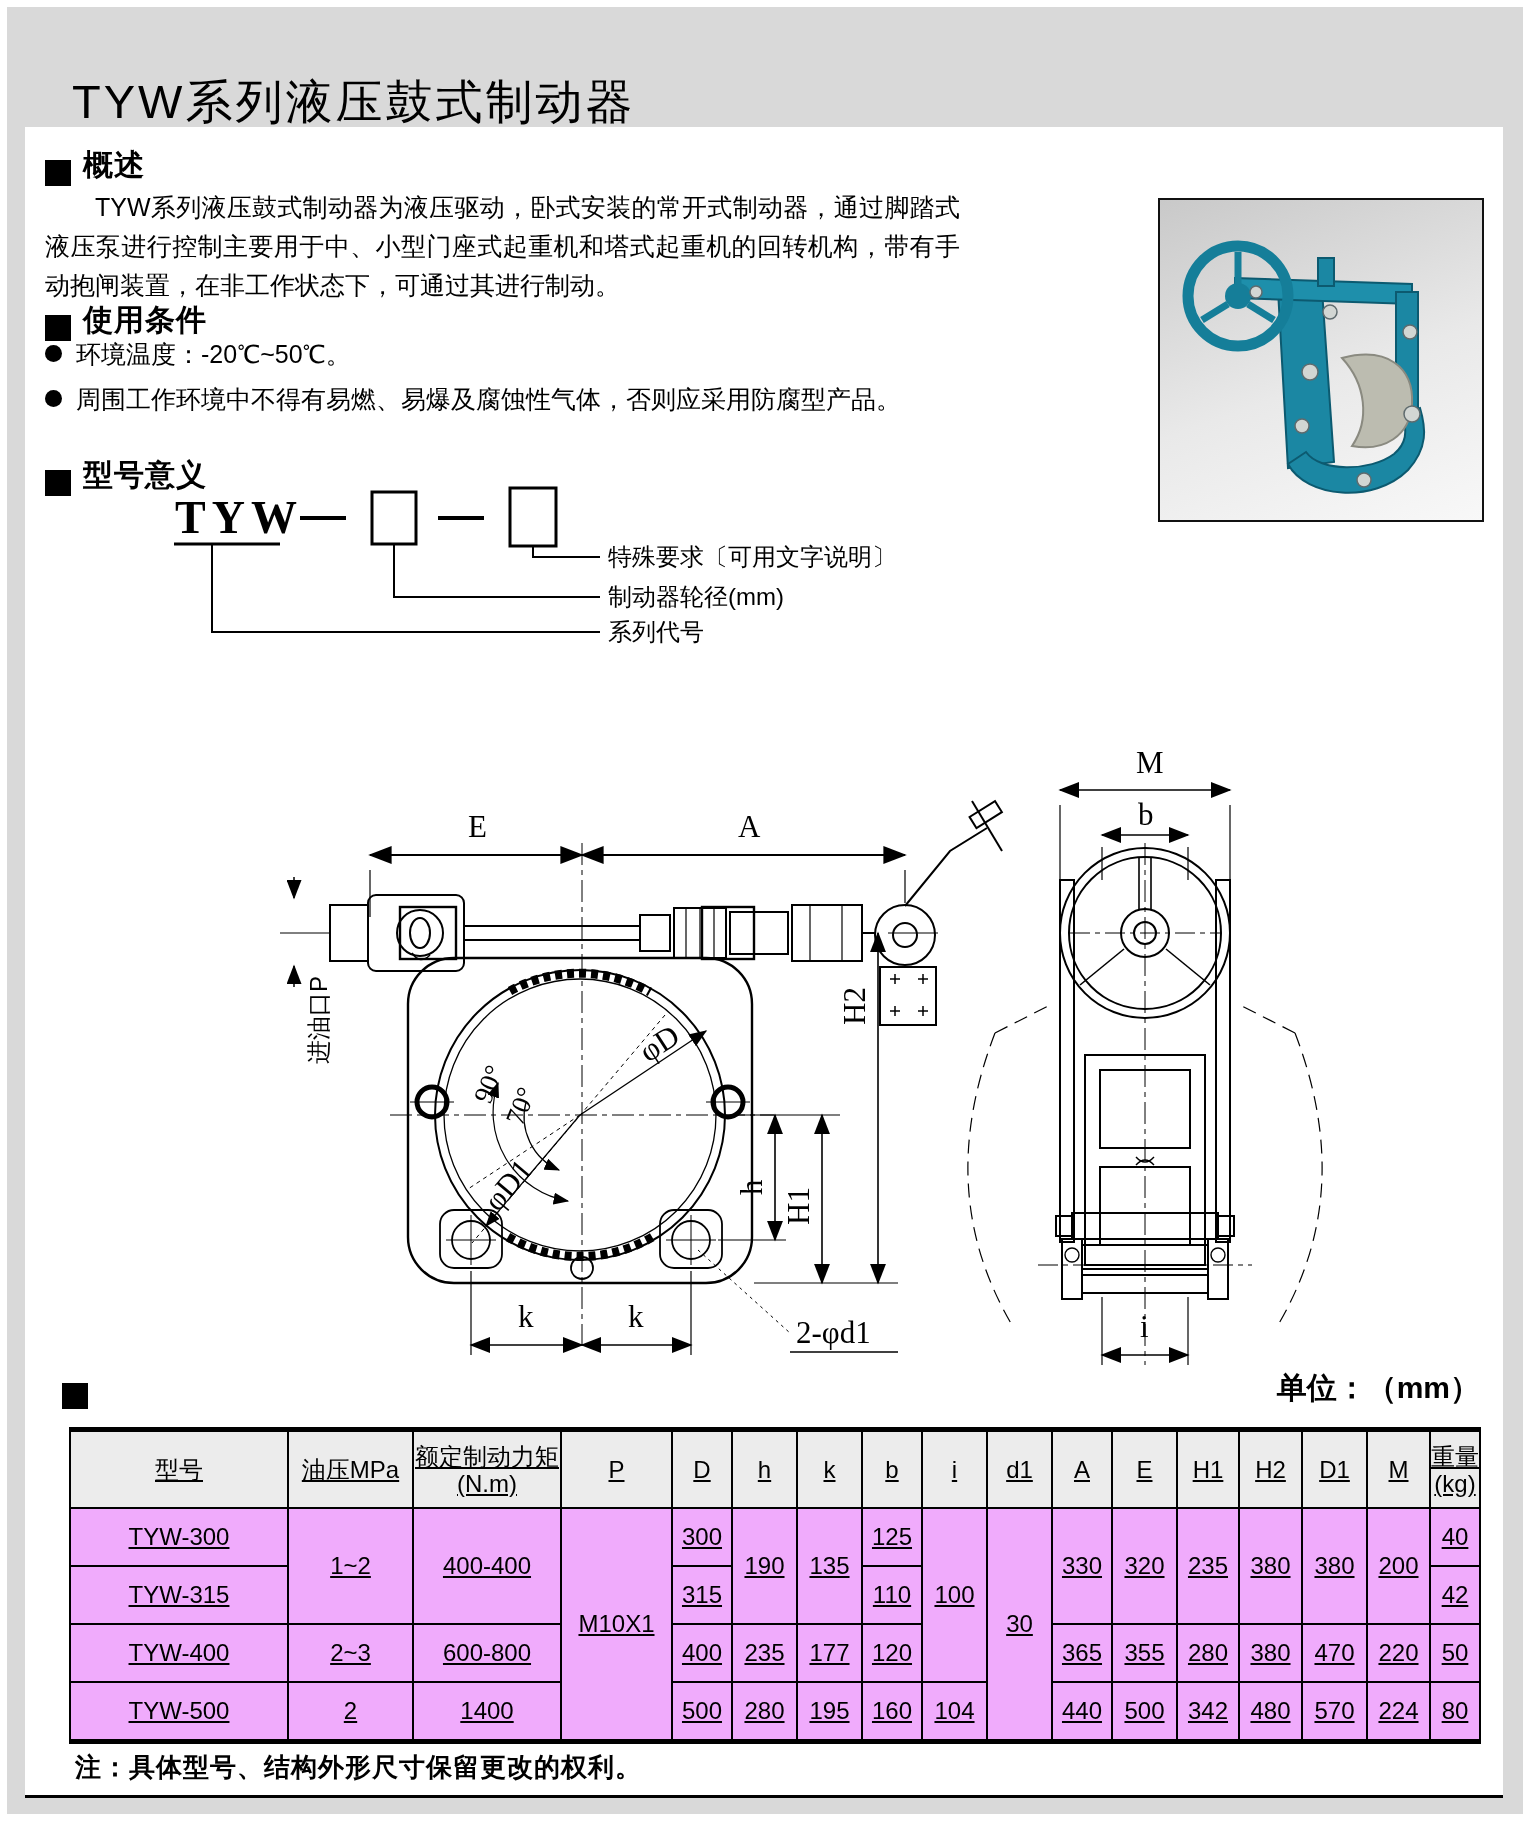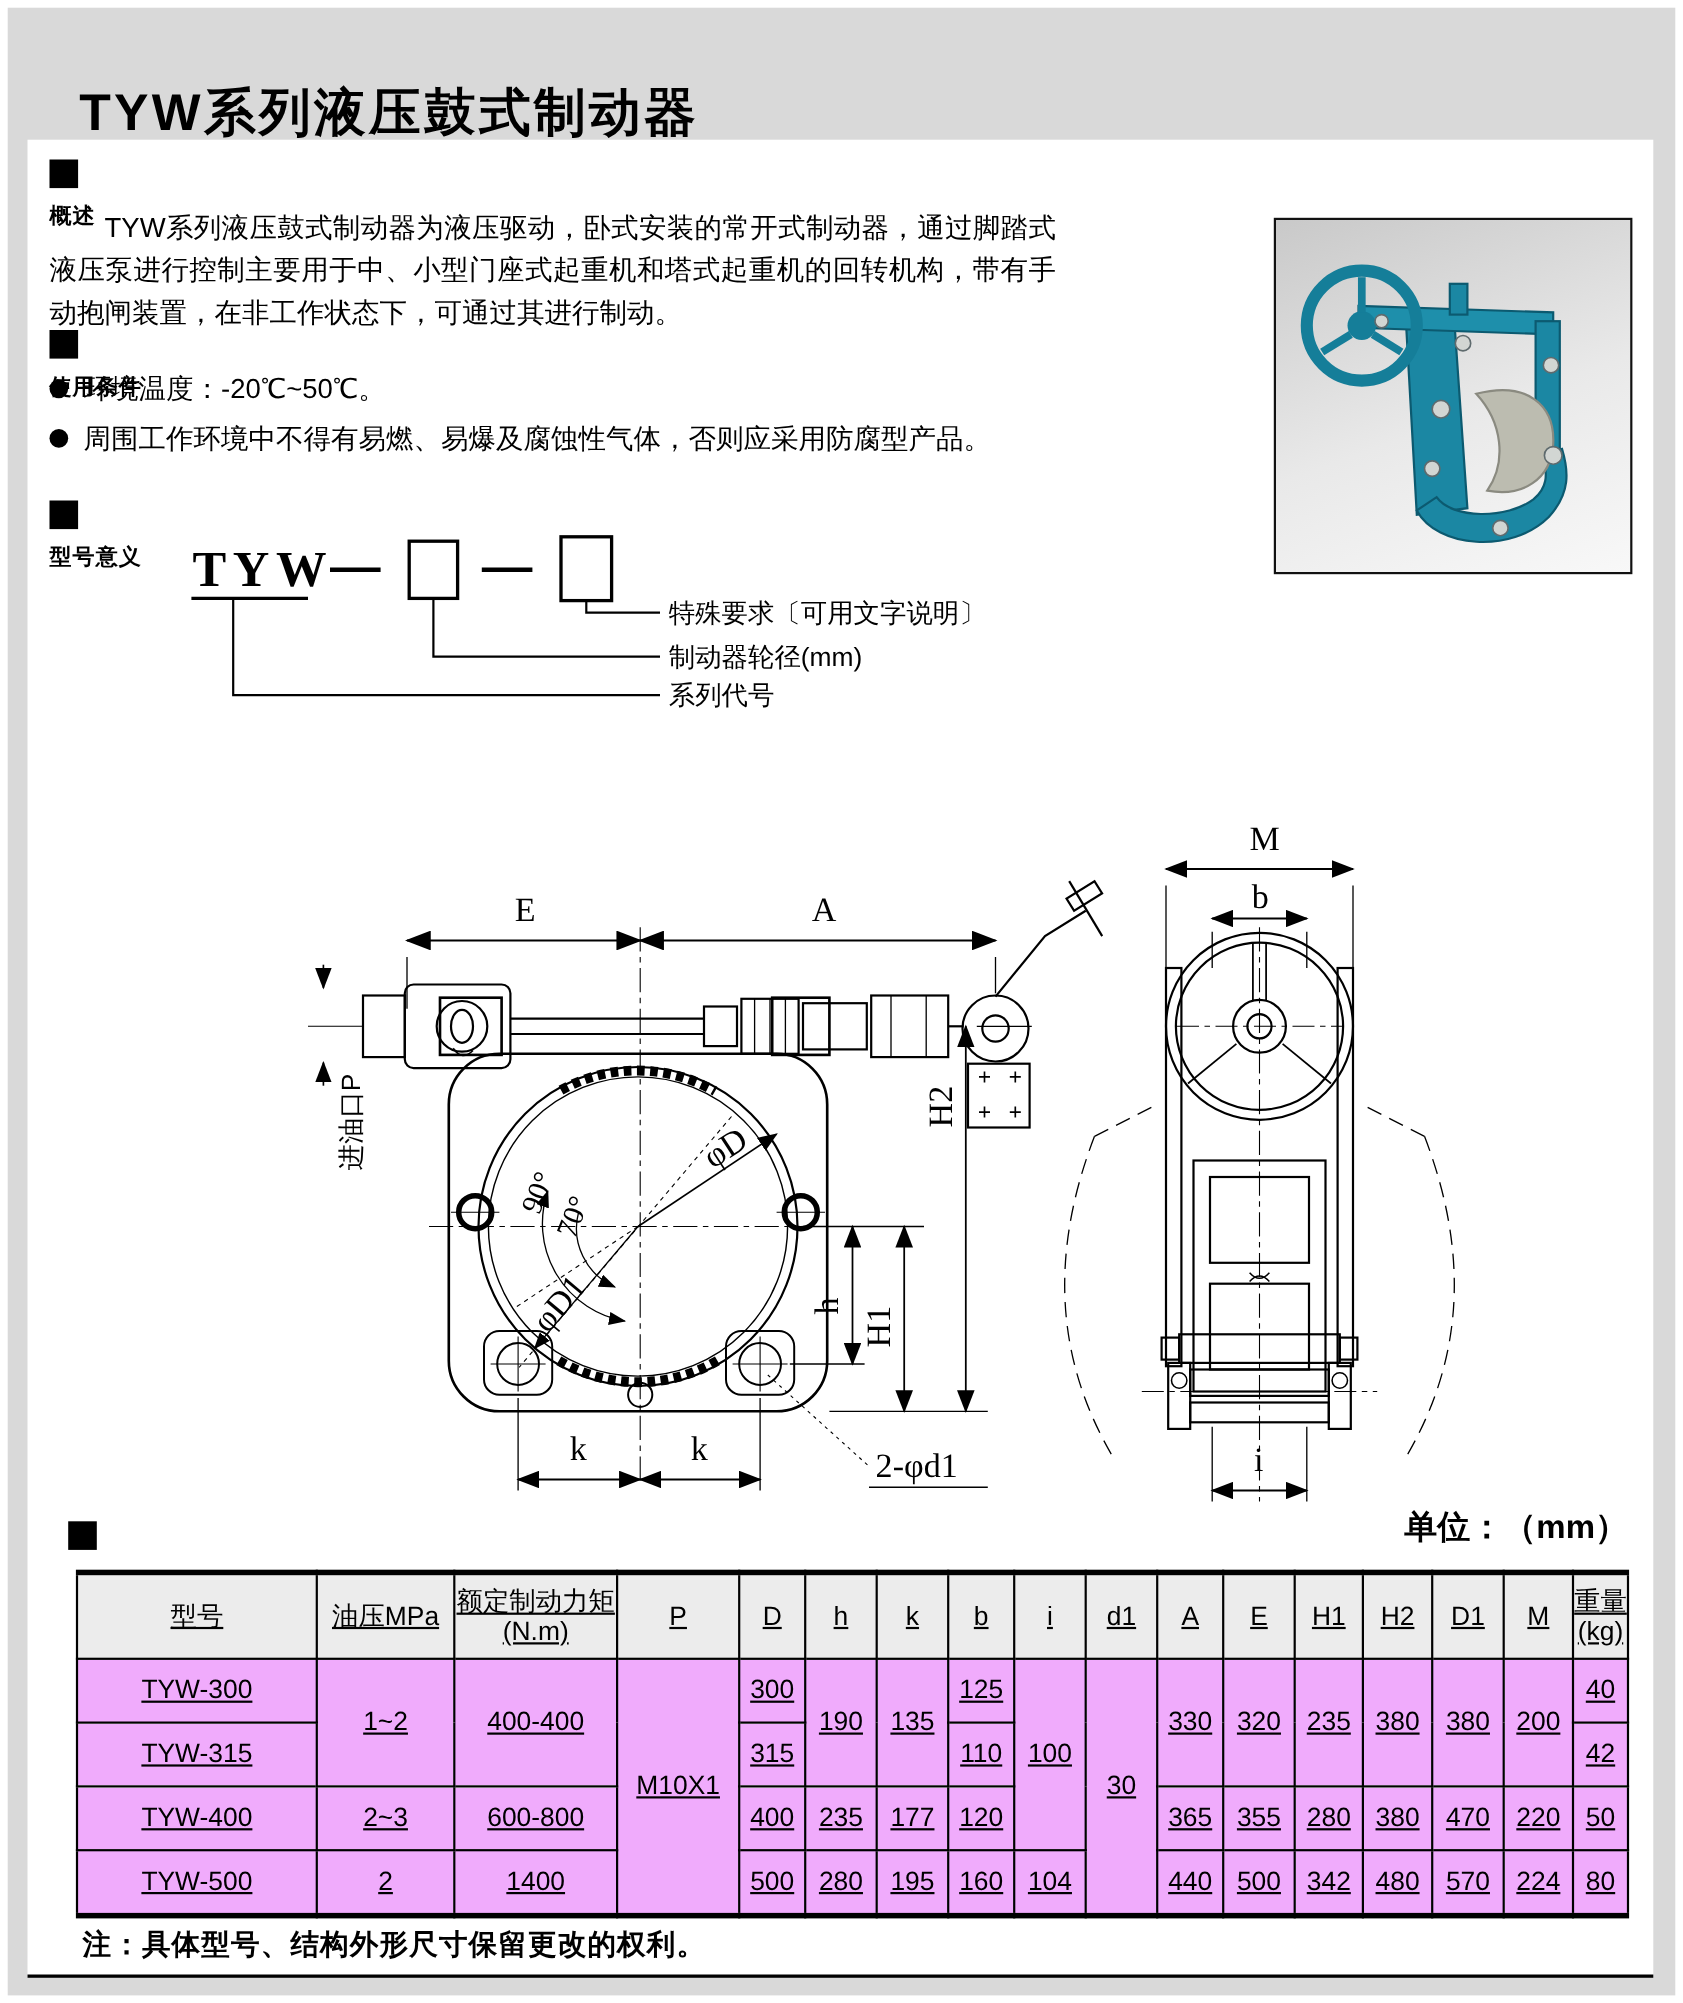--- a/index.html
+++ b/index.html
@@ -13,26 +13,26 @@
     position:absolute; left:7px; top:7px; right:7px; bottom:7px;
     background:#d9d9d9;
   }
   .content-card {
     position:absolute; left:25px; top:127px; width:1478px; height:1668px;
     background:#ffffff;
     border-bottom:3px solid #000;
   }
   .doc-title {
     position:absolute; left:72px; top:40px;
-    font-size:47px; font-weight:bold; letter-spacing:3px;
+    font-size:47px; font-weight:normal; letter-spacing:3px;
     font-family:"Liberation Sans", sans-serif;
   }
   .sec-head {
-    position:absolute; display:flex; align-items:flex-start; gap:12px;
-    font-size:20px; font-weight:bold; letter-spacing:1px;flex-direction:column;
+    position:absolute; display:flex; align-items:flex-end; gap:12px;
+    font-size:30px; font-weight:bold; letter-spacing:1px;
   }
   .sq { width:26px; height:26px; background:#000; flex:0 0 auto; }
   .para {
     position:absolute; left:45px; top:188px; width:915px;
     font-size:25px; line-height:39px; text-indent:2em; text-align:justify;
   }
   .bullets { position:absolute; left:45px; top:340px; width:900px; }
   .bullet-row { display:flex; align-items:flex-start; gap:14px; margin-bottom:17px; font-size:25px; line-height:28px; }
   .dot { width:17px; height:17px; border-radius:50%; background:#000; flex:0 0 auto; margin-top:5px; }
   .photo-box {

